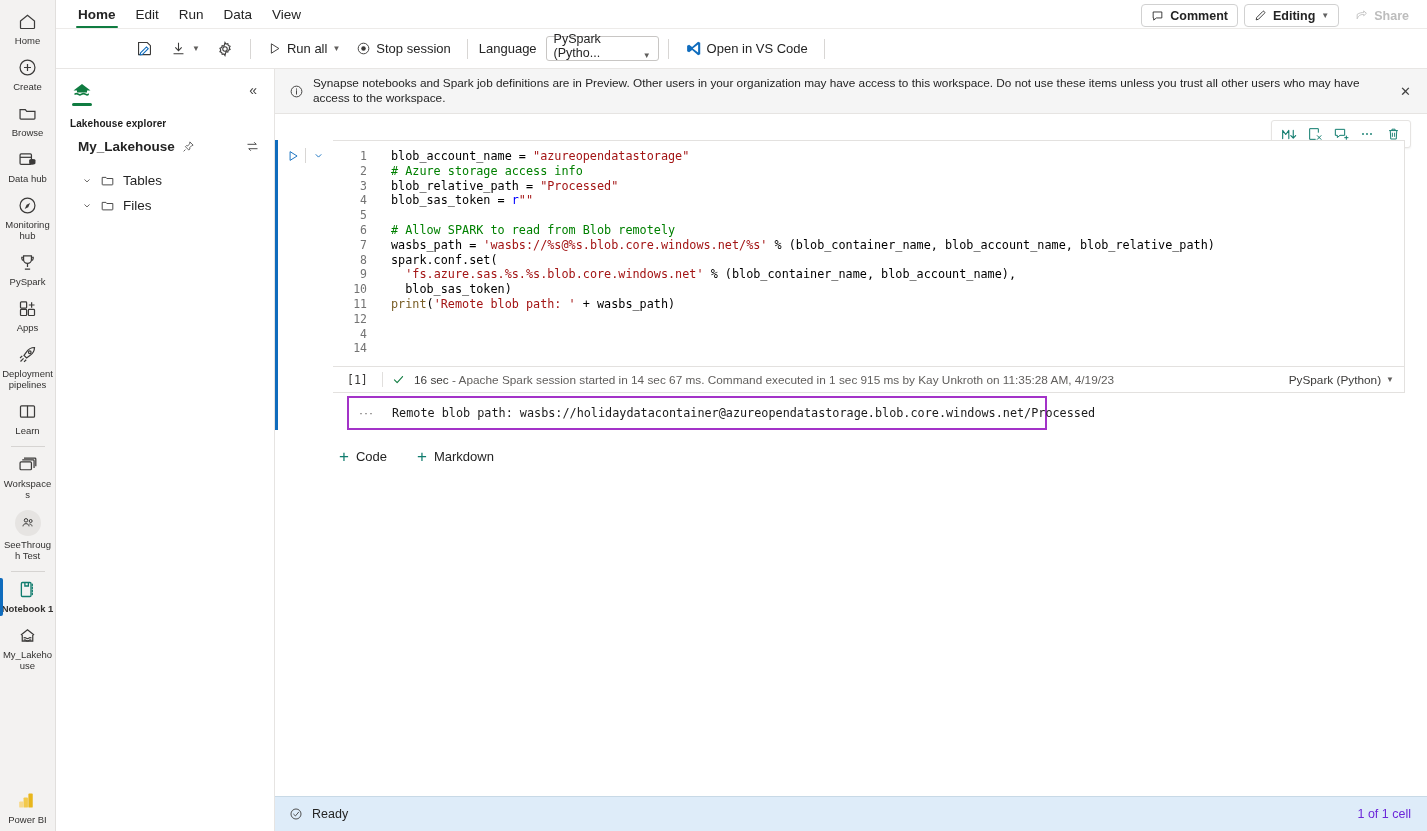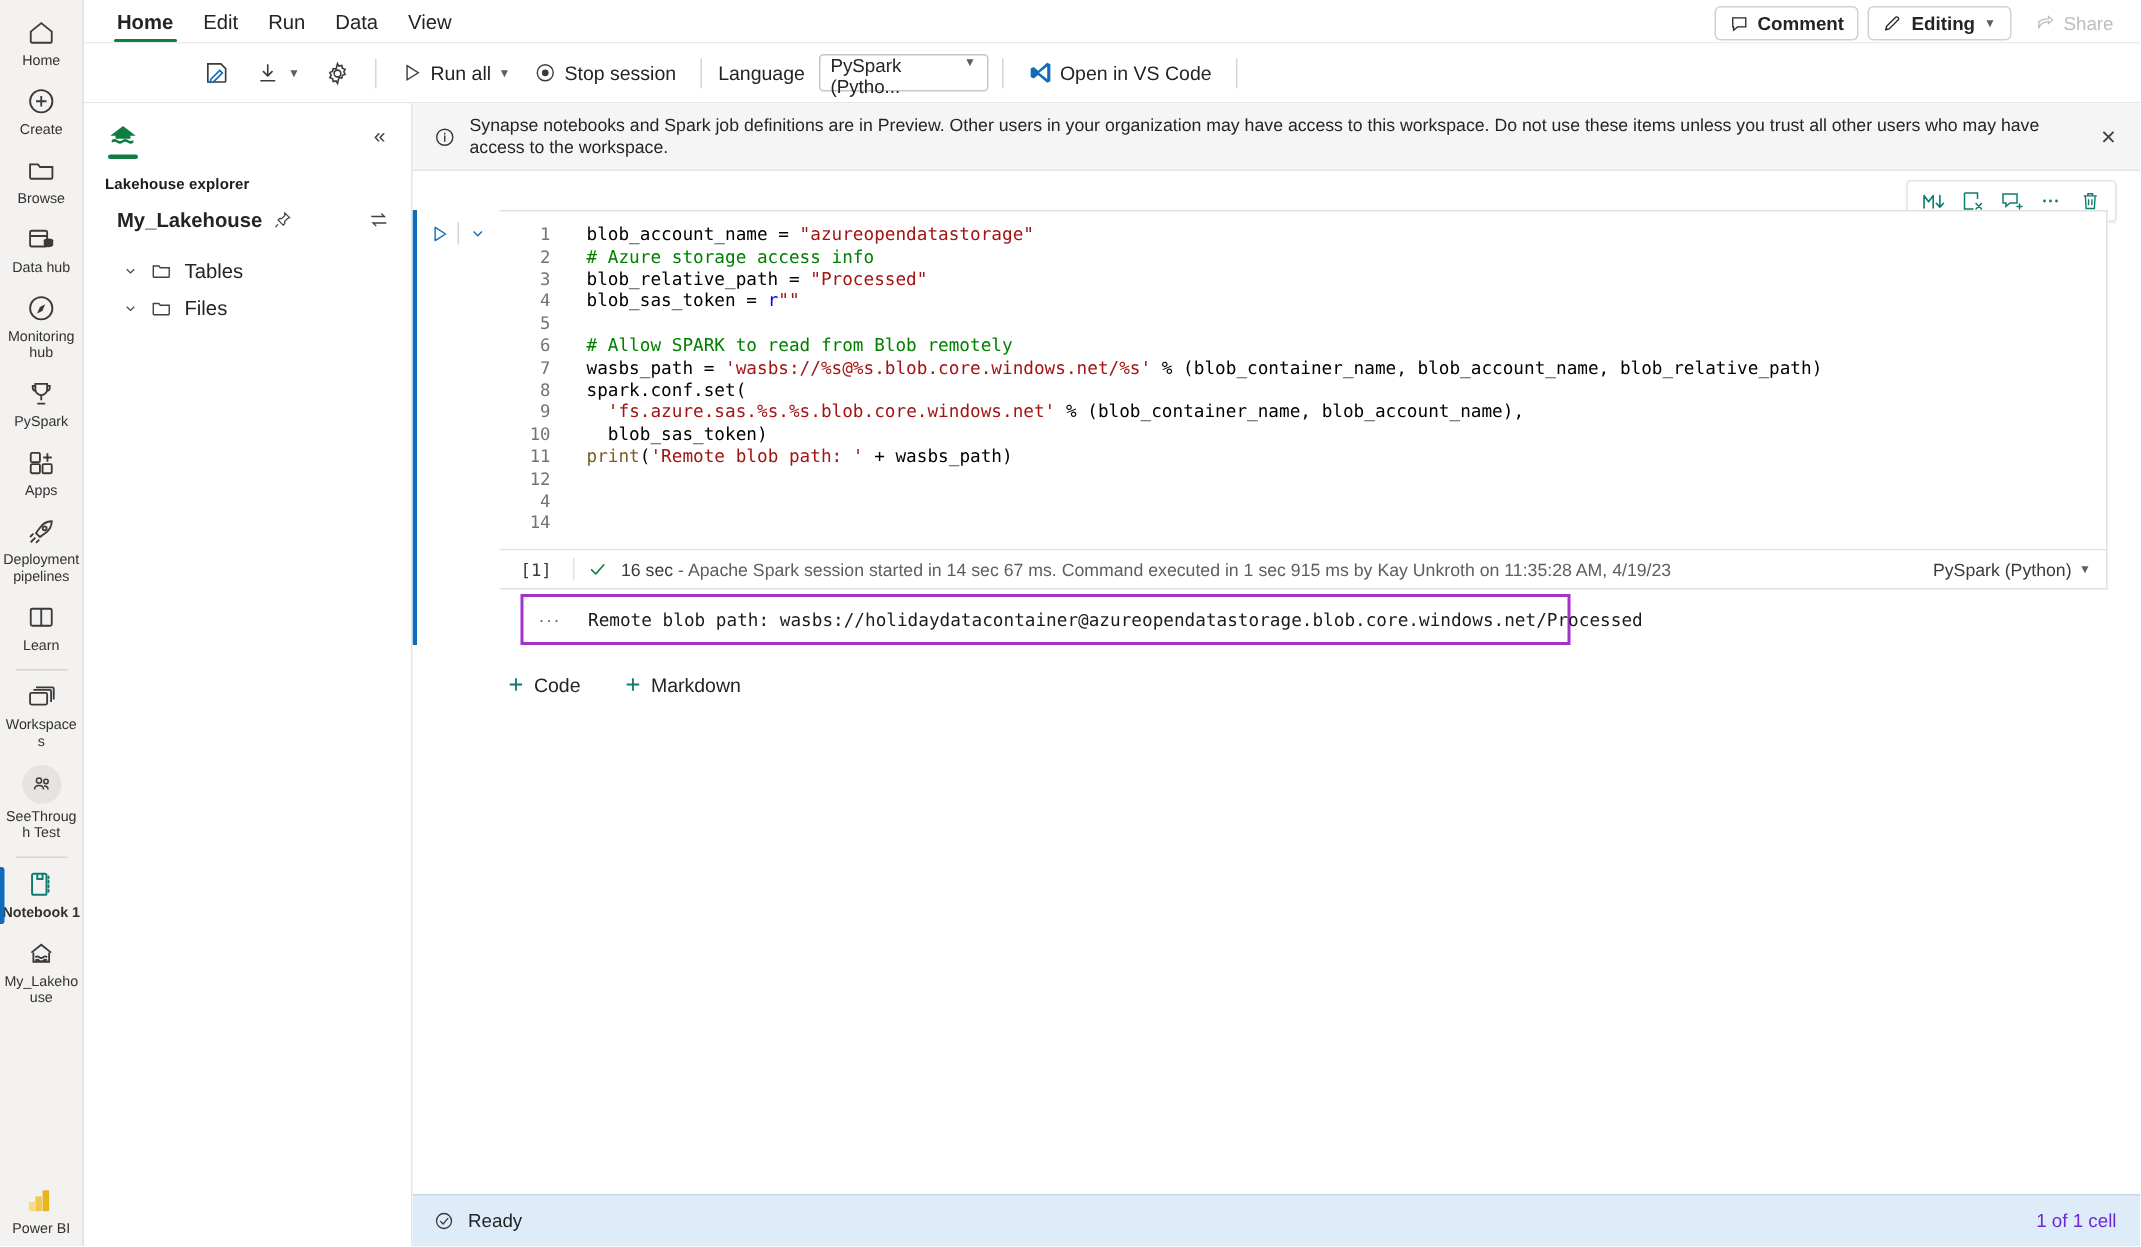--- a/index.html
+++ b/index.html
@@ -67,38 +67,38 @@
   .topright {
     position: absolute; right: 8px; top: 4px;
     display: flex; align-items: center; gap: 6px;
   }
   .tr-btn {
     display: flex; align-items: center; gap: 6px;
     height: 23px; padding: 0 9px; font-size: 12.5px;
     border: 1px solid #d1d1d1; border-radius: 4px; background: #fff;
     color: #242424; cursor: pointer; font-weight: 600;
   }
-  .tr-btn.ghost { border-color: transparent; color: #bdbdbd; cursor: default; font-weight: 400; justify-content: space-between; }
+  .tr-btn.ghost { border-color: transparent; color: #bdbdbd; cursor: default; font-weight: 700; justify-content: space-between; }
   .tr-btn .chev { font-size: 8px; color: #616161; }
 
   
   .toolbar {
     height: 40px; display: flex; align-items: center; gap: 2px;
     padding: 0 12px 0 72px; background: #fff;
     border-bottom: 1px solid #e8e6e4;
   }
   .tb-btn {
     display: flex; align-items: center; gap: 5px; height: 28px;
     padding: 0 7px; border-radius: 4px; font-size: 13px; color: #242424;
     cursor: pointer; background: transparent; border: none; white-space: nowrap;
   }
   .tb-sep { width: 1px; height: 20px; background: #d8d6d4; margin: 0 7px; }
   .tb-label { font-size: 13px; color: #242424; padding: 0 7px 0 2px; }
   .tb-select {
-    display: flex; align-items: flex-start; justify-content: space-between;
+    display: flex; align-items: flex-end; justify-content: space-between;
     height: 25px; width: 113px; padding: 0 7px; font-size: 12.5px;
     border: 1px solid #c8c6c4; border-radius: 3px; background: #fff;
     color: #242424; cursor: pointer;
   }
   .chev-sm { font-size: 8px; color: #605e5c; }
 
   
   .body { flex: 1 1 auto; display: flex; min-height: 0; background: #ffffff; }
 
   

